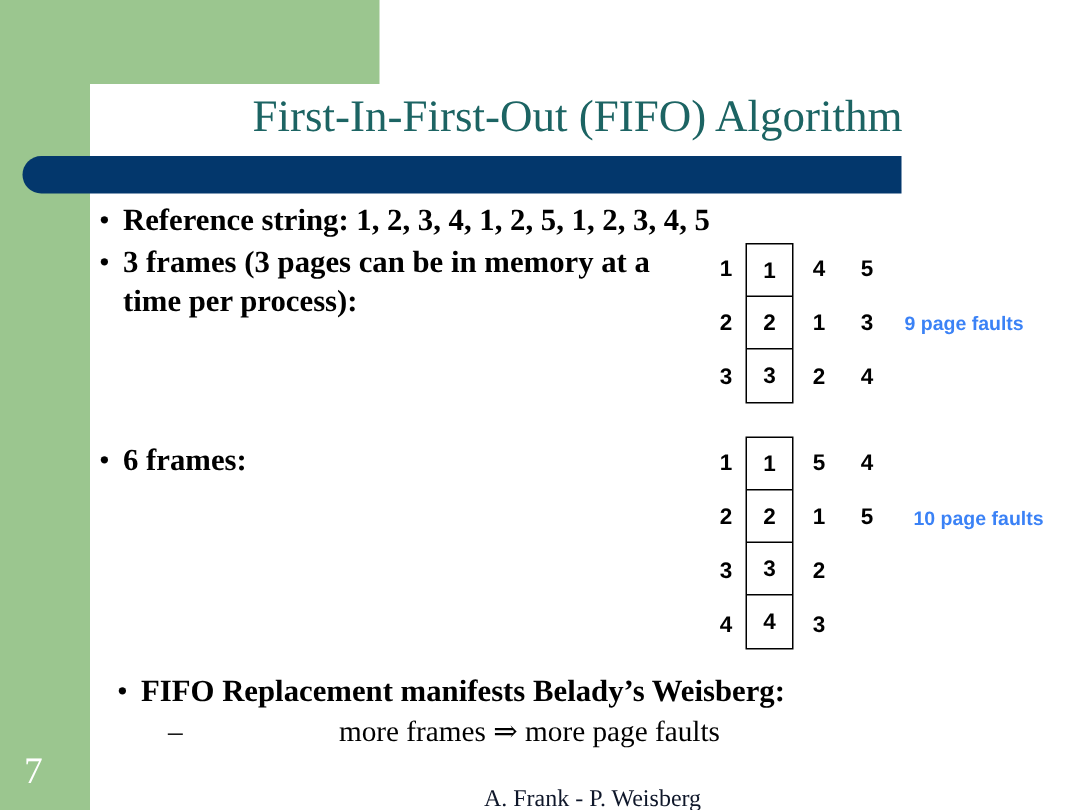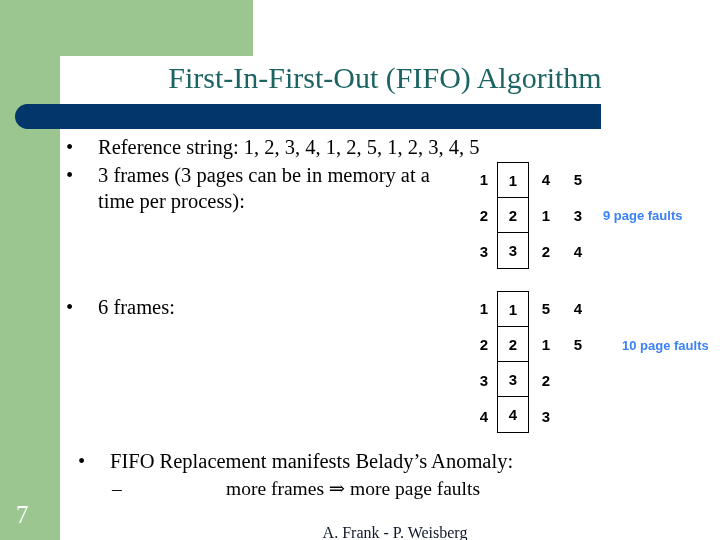--- a/index.html
+++ b/index.html
@@ -74,21 +74,22 @@
   }
   .bullet .dot {
     position: absolute;
     left: 0;
     top: 0;
     width: 20px;
     text-align: left;
   }
   .bullet .btext {
     display: block;
-    margin-left: 32px;
+    margin-left: 16px;
+    font-weight: bold;
   }
   .sub-bullet {
     position: absolute;
     color: #000000;
     font-size: 19.5px;
     line-height: 25px;
   }
   .sub-bullet .dash {
     position: absolute;
     left: 0;
@@ -151,21 +152,21 @@
 
   .faults-label {
     position: absolute;
     font-family: "Liberation Sans", "DejaVu Sans", sans-serif;
     font-weight: bold;
     font-size: 13px;
     color: #3b82f6;
     white-space: nowrap;
   }
   #faults-3 { left: 603px; top: 208px; }
-  #faults-4 { left: 622px; top: 338px; text-align: right; }
+  #faults-4 { left: 609px; top: 338px; text-align: right; }
 
   
   .footer-credit {
     position: absolute;
     left: 230px;
     top: 524px;
     width: 330px;
     text-align: center;
     font-size: 16px;
     color: #0f172a;
@@ -202,21 +203,21 @@
     <span class="btext">3 frames (3 pages can be in memory at a time per process):</span>
   </div>
 
   <div class="bullet" id="b-4frames">
     <span class="dot">•</span>
     <span class="btext">6 frames:</span>
   </div>
 
   <div class="bullet" id="b-belady">
     <span class="dot">•</span>
-    <span class="btext">FIFO Replacement manifests Belady’s Anomaly:</span>
+    <span class="btext">FIFO Replacement manifests Belady’s Weisberg:</span>
   </div>
 
   <div class="sub-bullet" id="b-moreframes">
     <span class="dash">–</span>
     <span class="stext">more frames ⇒ more page faults</span>
   </div>
 
   <div class="diagram" id="diagram-3">
     <div class="boxcol">
       <div class="bcell">1</div>

